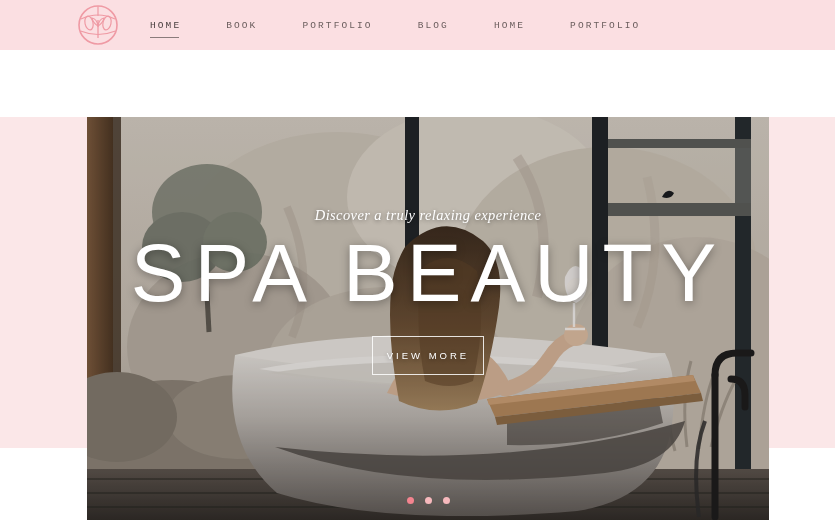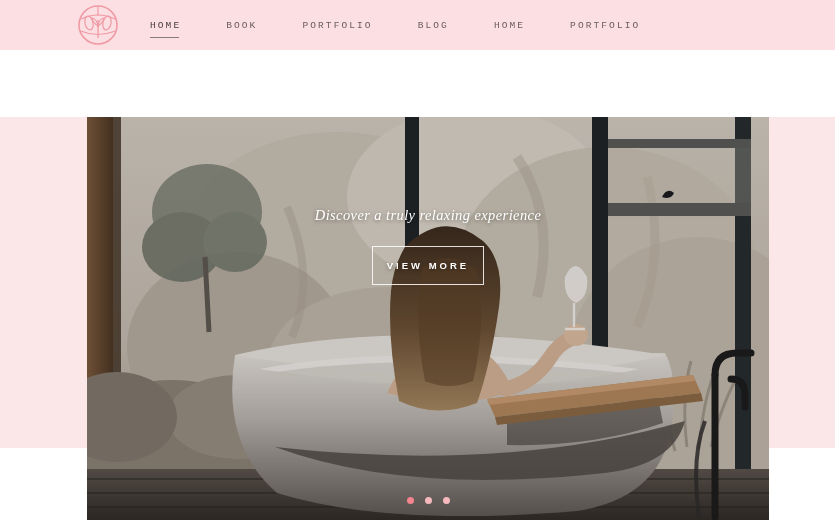--- a/index.html
+++ b/index.html
@@ -101,21 +101,20 @@
     text-shadow:0 2px 10px rgba(0,0,0,.35);
     white-space:nowrap;
   }
   #view-more {
     margin-top:22px; pointer-events:auto;
     padding:13px 14px; border:1px solid rgba(255,255,255,.85);
     background:transparent; color:#ffffff;
     font-size:9.5px; letter-spacing:3px;
     font-family:"Liberation Sans", sans-serif; cursor:pointer;
     text-shadow:0 1px 4px rgba(0,0,0,.4);
-    font-weight:bold;
   }
   #dots {
     position:absolute; left:0; bottom:16px; width:100%;
     display:flex; justify-content:center; gap:11px; z-index:5;
   }
   .dot { width:7px; height:7px; border-radius:50%; background:#f7b9bd; cursor:pointer; }
   .dot.active { background:#f4848f; }
 </style>
 </head>
 <body>
@@ -286,20 +285,21 @@
     </g>
     <path d="M612 400 q-8 -60 6 -96" stroke="#2a2a2a" stroke-width="4" fill="none" opacity=".85"></path>
 
     <rect x="0" y="0" width="682" height="403" fill="none"></rect>
   </svg>
 
   <div id="hero-overlay"></div>
 
   <div id="hero-content">
     <div id="eyebrow">Discover a truly relaxing experience</div>
+    <div id="headline">SPA BEAUTY</div>
     <button id="view-more">VIEW MORE</button>
   </div>
 
   <div id="dots">
     <span class="dot active"></span>
     <span class="dot"></span>
     <span class="dot"></span>
   </div>
 </div>
 

